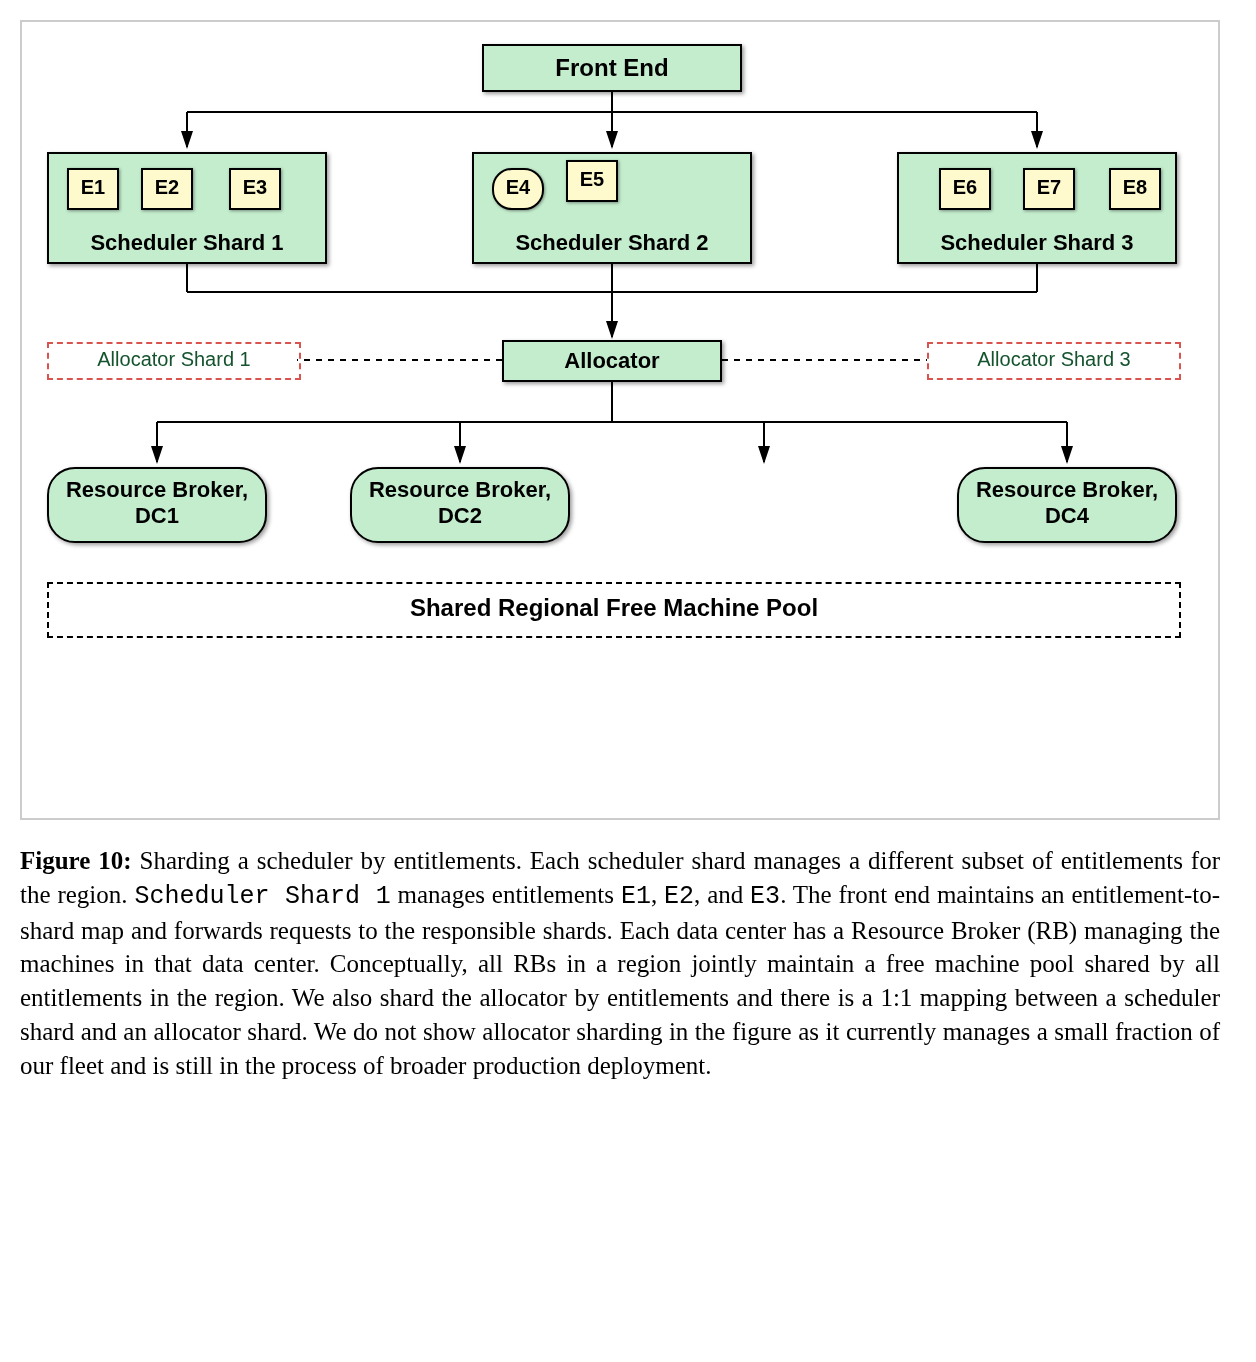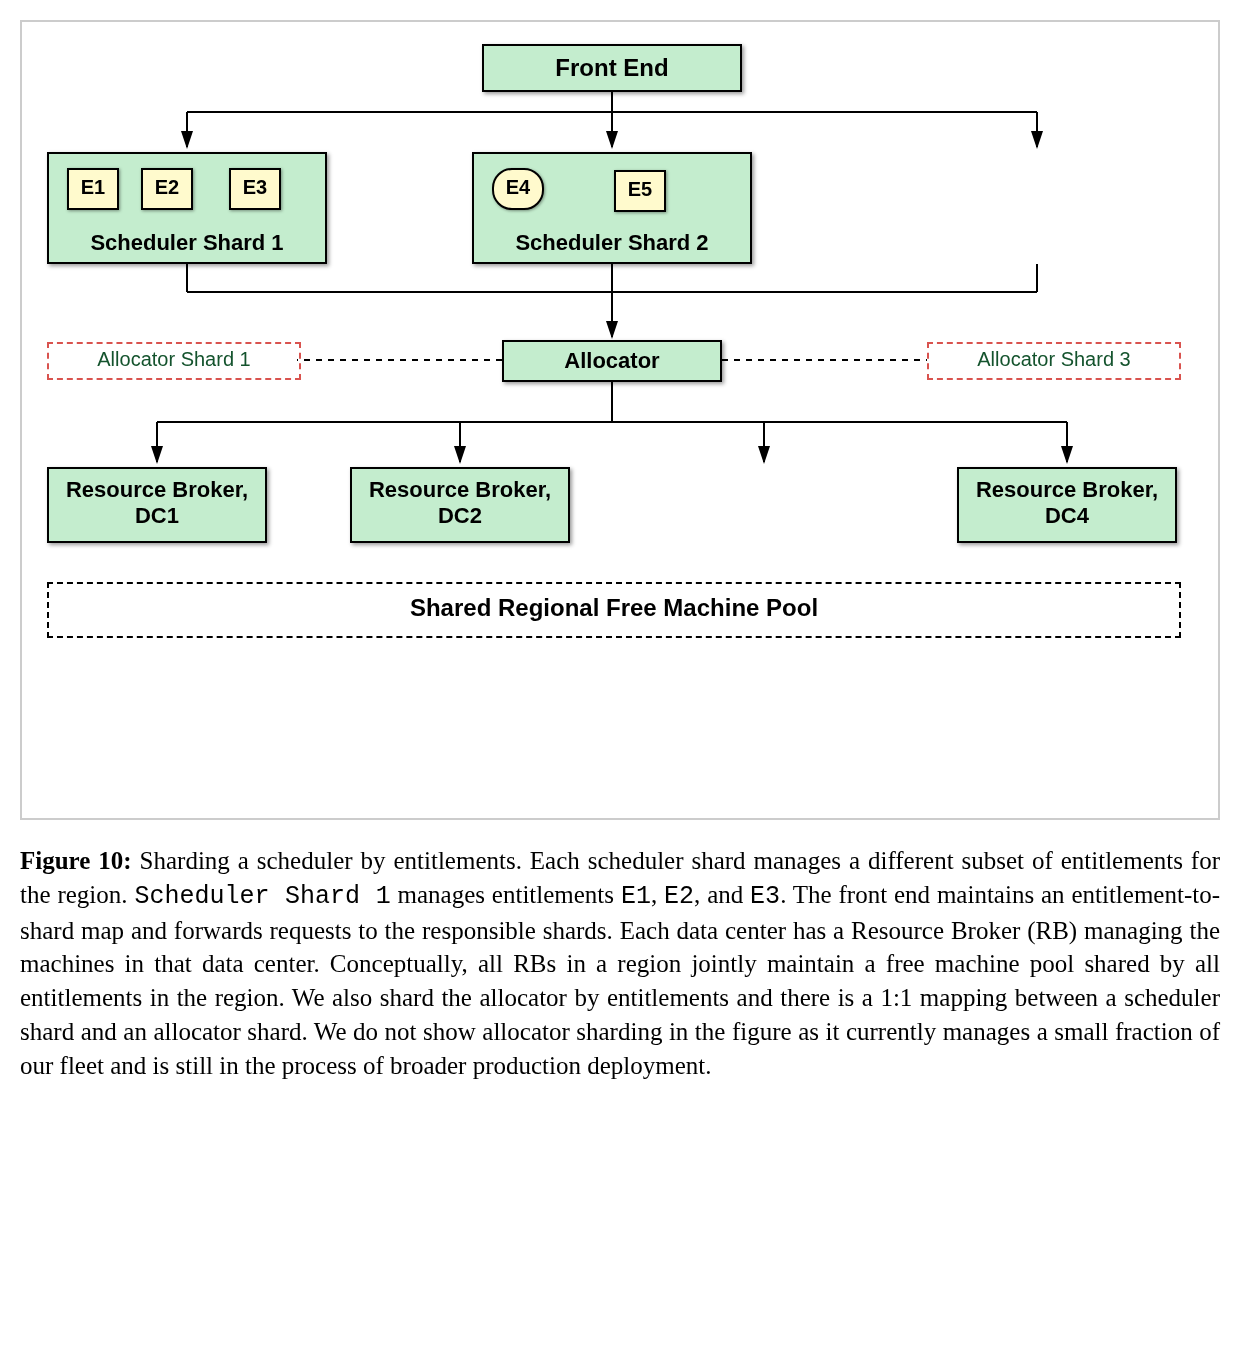--- a/index.html
+++ b/index.html
@@ -52,20 +52,21 @@
     width:100%;
     text-align:center;
     font-size:22px;
     font-weight:bold;
   }
   .rb-box {
     width:220px; height:76px;
     font-size:22px;
     line-height:1.2;
     padding-top:8px;
+    border-radius:28px;
   }
   .dashed-red {
     position:absolute;
     border:2px dashed #d9534f;
     color:#14532d;
     font-size:20px;
     text-align:center;
     line-height:30px;
     height:34px;
     background:transparent;
@@ -132,24 +133,30 @@
 
   <div class="box shard-box" style="left:25px; top:130px; width:280px;">
     <div class="small-box" style="left:18px; top:14px;">E1</div>
     <div class="small-box" style="left:92px; top:14px;">E2</div>
     <div class="small-box" style="left:180px; top:14px;">E3</div>
     <div class="shard-label">Scheduler Shard 1</div>
   </div>
 
   <div class="box shard-box" style="left:450px; top:130px; width:280px;">
     <div class="small-box" style="left:18px; top:14px;border-radius:20px;">E4</div>
-    <div class="small-box" style="left:92px; top:16px;margin-left:48px;">E5</div>
+    <div class="small-box" style="left:92px; top:6px;">E5</div>
     <div class="shard-label">Scheduler Shard 2</div>
   </div>
 
+  <div class="box shard-box" style="left:875px; top:130px; width:280px;">
+    <div class="small-box" style="left:40px; top:14px;">E6</div>
+    <div class="small-box" style="left:124px; top:14px;">E7</div>
+    <div class="small-box" style="left:210px; top:14px;">E8</div>
+    <div class="shard-label">Scheduler Shard 3</div>
+  </div>
 
   <div class="box" style="left:480px; top:318px; width:220px; height:42px; line-height:38px; font-size:22px;">
     <span>Allocator</span>
   </div>
 
   <div class="dashed-red" style="left:25px; top:320px; width:250px;">
     <span>Allocator Shard 1</span>
   </div>
 
   <div class="dashed-red" style="left:905px; top:320px; width:250px;">

